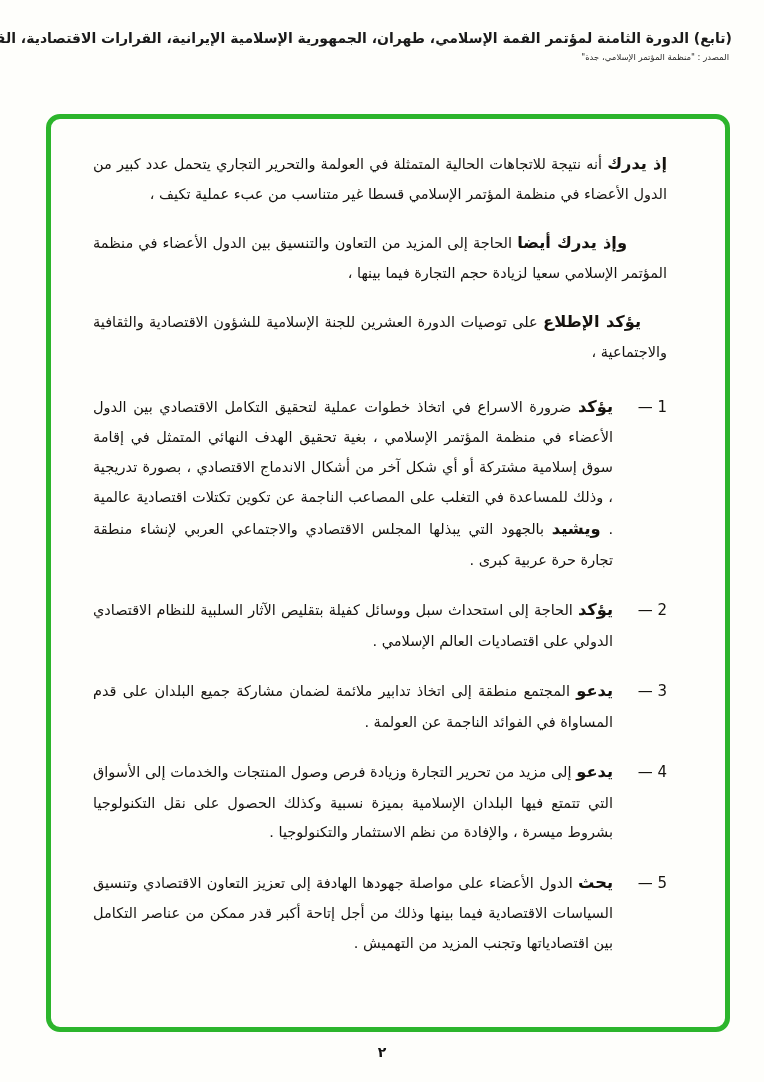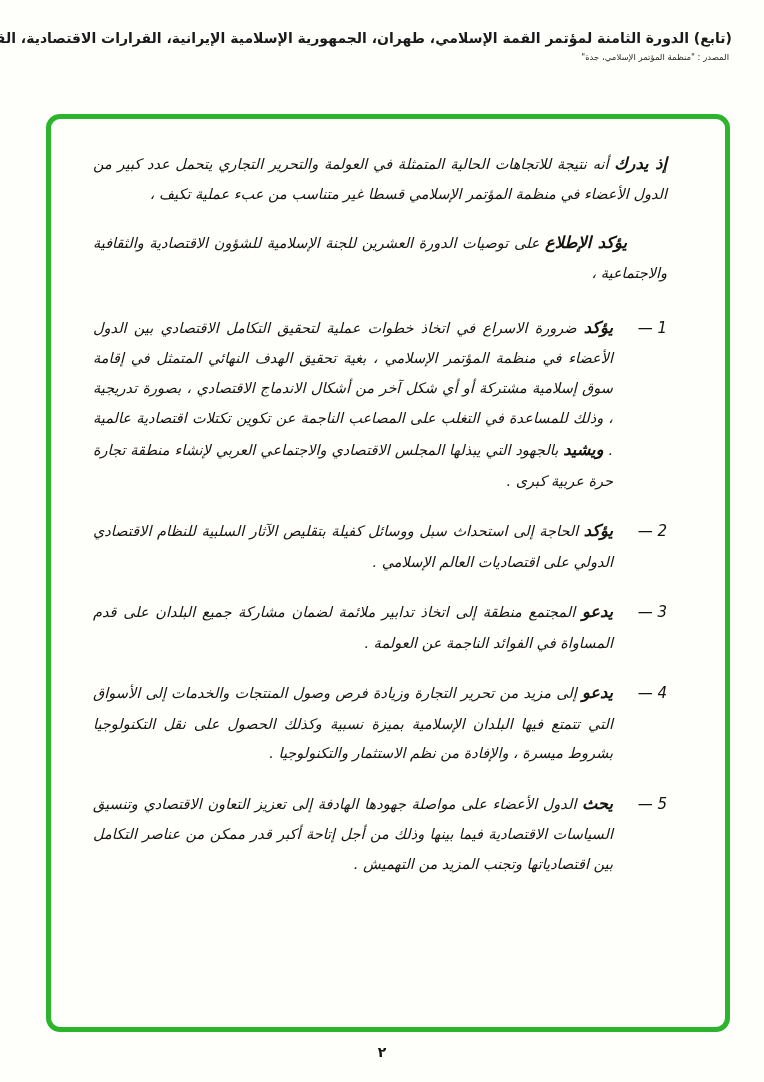--- a/index.html
+++ b/index.html
@@ -13,21 +13,21 @@
   .page{position:relative;width:764px;height:1082px;background:#fefefb;overflow:hidden;}
 
   
   .doc-header{direction:rtl;padding:30px 32px 0 32px;}
   .header-line1{font-size:14px;font-weight:700;white-space:nowrap;text-align:left;color:#1a1a1a;}
   .header-line2{font-size:8.5px;text-align:right;padding:6px 3px 0 0;color:#2a2a2a;}
 
   
   .frame{
     position:absolute;left:46px;top:114px;width:674px;height:908px;
-    border:5px solid var(--frame-green);border-radius:14px;background:transparent;font-style:italic;
+    border:5px solid var(--frame-green);border-radius:14px;background:transparent;
   }
   .content{
     direction:rtl;
     padding:28px 58px 8px 42px;
     font-size:14.5px;line-height:2.05;color:var(--ink);
   }
   .para{margin:0 0 16px 0;text-align:justify;}
   [data-name="preamble-paragraphs"] .para:nth-of-type(2){text-indent:40px;}
   [data-name="preamble-paragraphs"] .para:nth-of-type(3){text-indent:26px;}
   .lead{font-weight:700;font-size:1.12em;}
@@ -50,20 +50,21 @@
 
   <header class="doc-header" data-name="document-header">
     <div class="header-line1" data-name="header-citation">(تابع) الدورة الثامنة لمؤتمر القمة الإسلامي، طهران، الجمهورية الإسلامية الإيرانية، القرارات الاقتصادية، القرار الرقم ١/٨-أق (ق.ا)</div>
     <div class="header-line2" data-name="header-source">المصدر :  "منظمة المؤتمر الإسلامي، جدة"</div>
   </header>
 
   <div class="frame" data-name="document-frame">
     <div class="content" data-name="document-body">
       <div data-name="preamble-paragraphs">
           <p class="para" data-name="preamble-paragraph"><span class="lead" data-name="paragraph-lead">إذ يدرك</span> <span class="plain" data-name="paragraph-text">أنه نتيجة للاتجاهات الحالية المتمثلة في العولمة والتحرير التجاري يتحمل عدد كبير من الدول الأعضاء في منظمة المؤتمر الإسلامي قسطا غير متناسب من عبء عملية تكيف ،</span> </p>
+          <p class="para" data-name="preamble-paragraph"><span class="lead" data-name="paragraph-lead">وإذ يدرك أيضا</span> <span class="plain" data-name="paragraph-text">الحاجة إلى المزيد من التعاون والتنسيق بين الدول الأعضاء في منظمة المؤتمر الإسلامي سعيا لزيادة حجم التجارة فيما بينها ،</span> </p>
           <p class="para" data-name="preamble-paragraph"><span class="lead" data-name="paragraph-lead">يؤكد الإطلاع</span> <span class="plain" data-name="paragraph-text">على توصيات الدورة العشرين للجنة الإسلامية للشؤون الاقتصادية والثقافية والاجتماعية ،</span> </p>
         </div>
       <div data-name="resolution-items">
           <div class="item" data-name="resolution-item">
             <div class="num" data-name="item-number">1 —</div>
             <div class="item-body" data-name="item-text"><span class="lead" data-name="item-lead">يؤكد</span> <span class="plain" data-name="item-text">ضرورة الاسراع في اتخاذ خطوات عملية لتحقيق التكامل الاقتصادي بين الدول الأعضاء في منظمة المؤتمر الإسلامي ، بغية تحقيق الهدف النهائي المتمثل في إقامة سوق إسلامية مشتركة أو أي شكل آخر من أشكال الاندماج الاقتصادي ، بصورة تدريجية ، وذلك للمساعدة في التغلب على المصاعب الناجمة عن تكوين تكتلات اقتصادية عالمية .</span> <span class="lead" data-name="item-lead">ويشيد</span> <span class="plain" data-name="item-text">بالجهود التي يبذلها المجلس الاقتصادي والاجتماعي العربي لإنشاء منطقة تجارة حرة عربية كبرى .</span> </div>
           </div>
           <div class="item" data-name="resolution-item">
             <div class="num" data-name="item-number">2 —</div>
             <div class="item-body" data-name="item-text"><span class="lead" data-name="item-lead">يؤكد</span> <span class="plain" data-name="item-text">الحاجة إلى استحداث سبل ووسائل كفيلة بتقليص الآثار السلبية للنظام الاقتصادي الدولي على اقتصاديات العالم الإسلامي .</span> </div>

